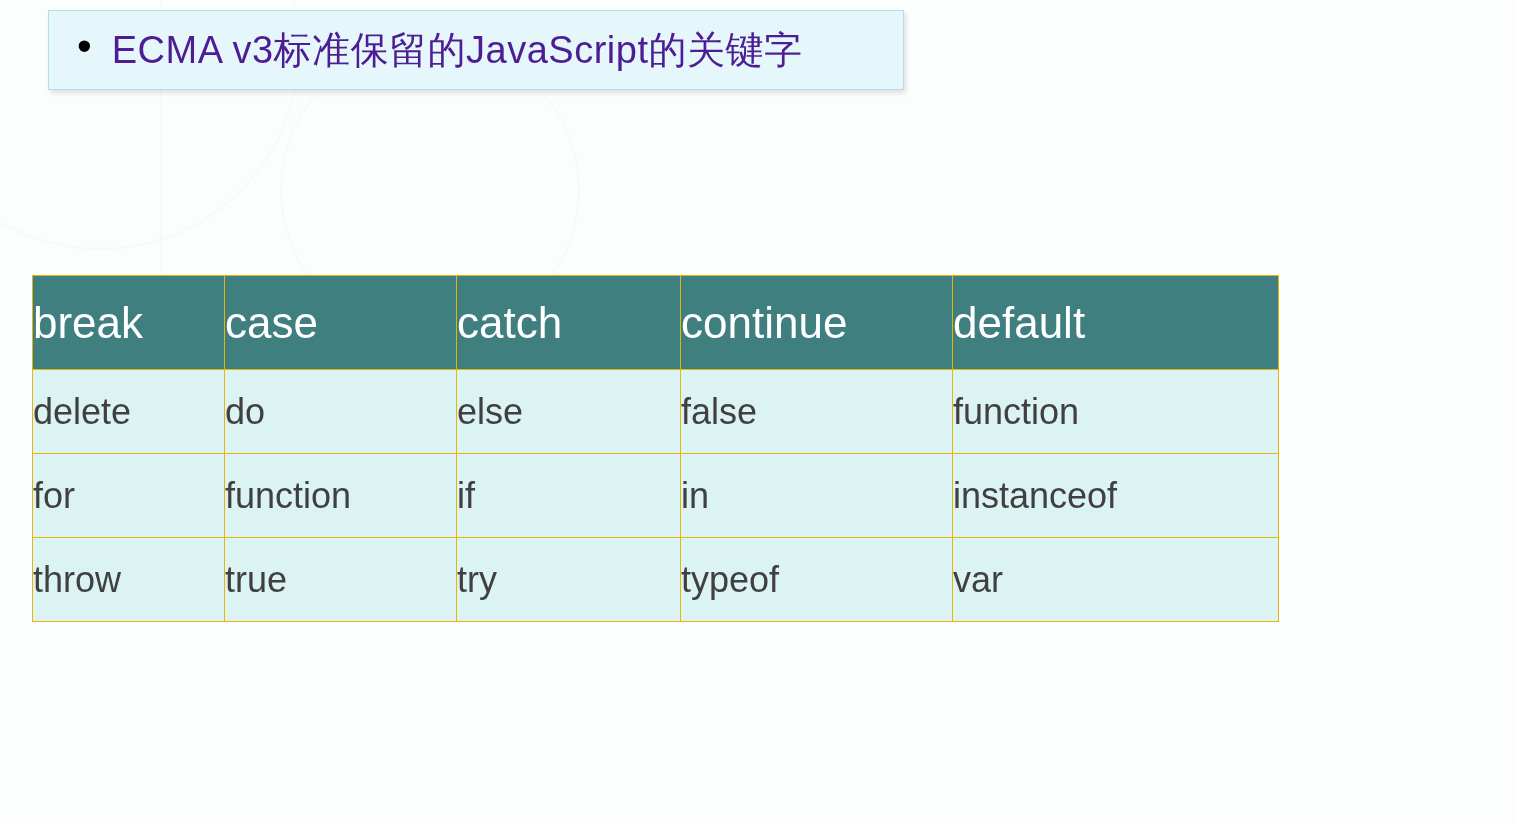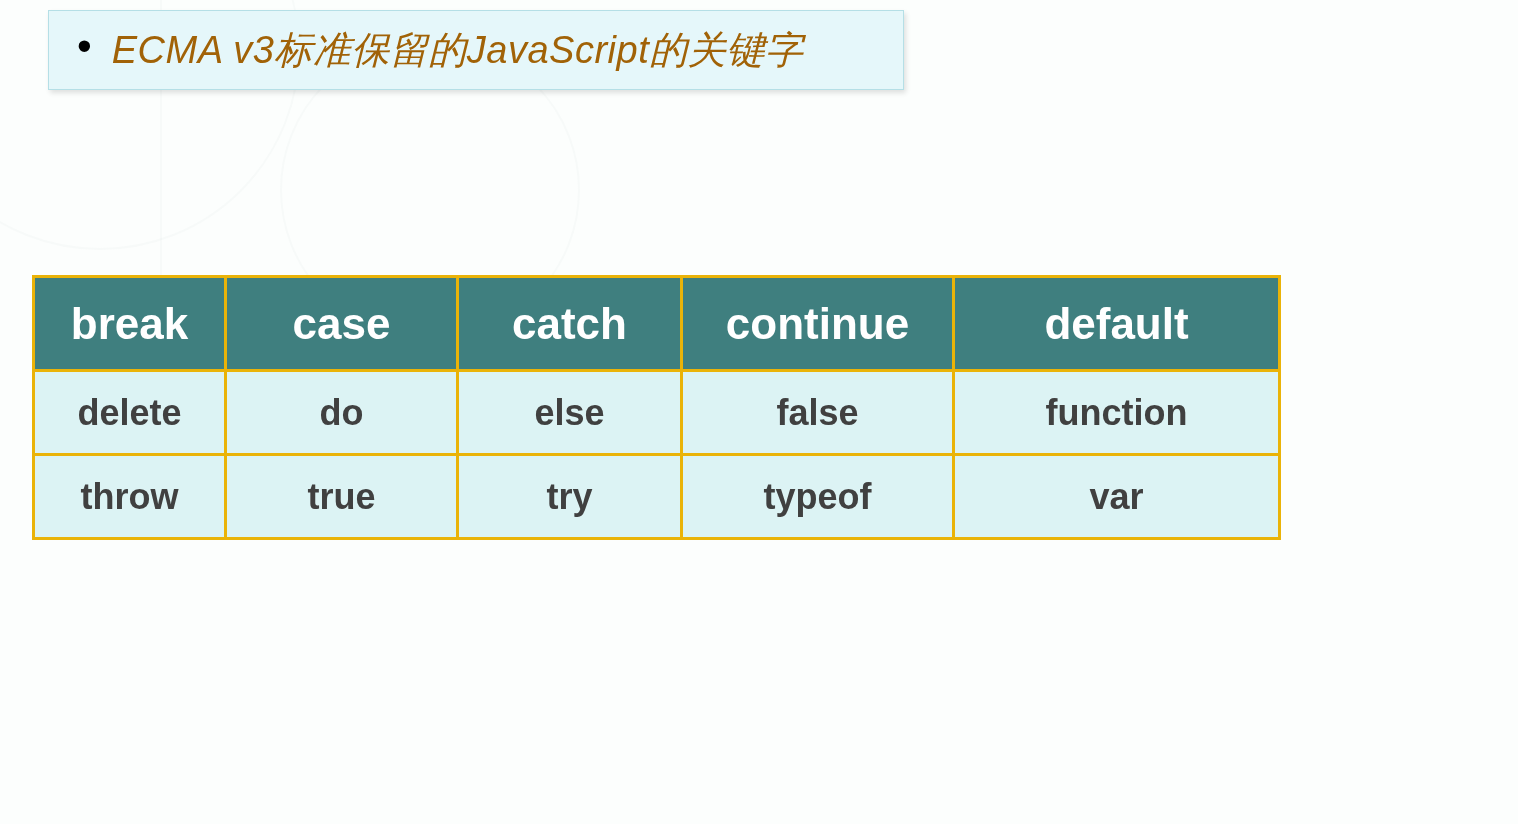--- a/index.html
+++ b/index.html
@@ -39,38 +39,37 @@
     .heading-box .dot {
       font-size: 42px;
       line-height: 1;
       color: #000;
       margin-right: 20px;
       position: relative;
       top: -4px;
     }
     .heading-text {
       font-size: 38px;
-      color: #a16207;
+      color: #4c1d95;
       letter-spacing: 0.5px;
-      font-style: italic;
     }
 
     .kw-table {
       position: absolute;
       left: 32px;
       top: 275px;
       width: 1246px;
       border-collapse: collapse;
       table-layout: fixed;
     }
     .kw-table th, .kw-table td {
-      border: 3px solid #eab308;
-      text-align: center;
+      border: 1px solid #eab308;
+      text-align: left;
       vertical-align: middle;
-      font-weight: bold;
+      font-weight: normal;
       height: 84px;
     }
     .kw-table th {
       background: #3f7f7f;
       color: #fff;
       font-size: 44px;
       height: 94px;
     }
     .kw-table td {
       background: #dcf3f4;
@@ -114,20 +113,27 @@
   </thead>
   <tbody>
     <tr>
       <td>delete</td>
       <td>do</td>
       <td>else</td>
       <td>false</td>
       <td>function</td>
     </tr>
     <tr>
+      <td>for</td>
+      <td>function</td>
+      <td>if</td>
+      <td>in</td>
+      <td>instanceof</td>
+    </tr>
+    <tr>
       <td>throw</td>
       <td>true</td>
       <td>try</td>
       <td>typeof</td>
       <td>var</td>
     </tr>
   </tbody>
 </table>
 
 </body></html>

